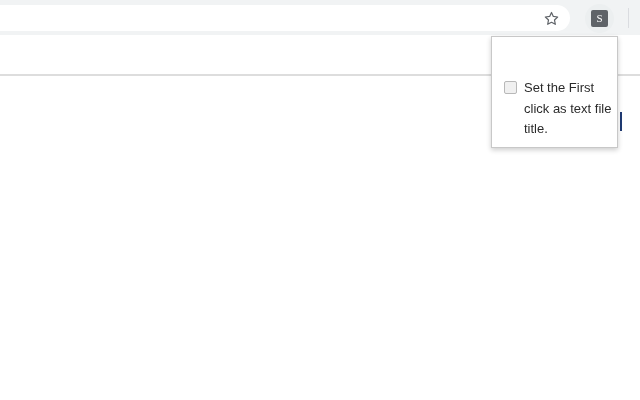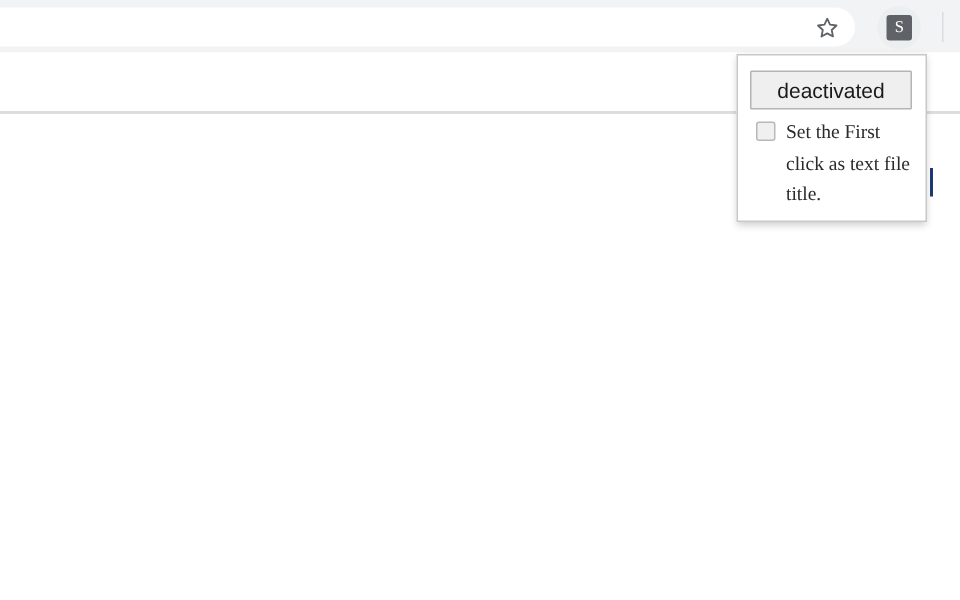--- a/index.html
+++ b/index.html
@@ -160,21 +160,21 @@
     background: #f0f0f0;
     border: 1px solid #b8b8b8;
     border-radius: 2px;
     padding: 0;
   }
 
   #popup-option-label {
     color: #2b2b2b;
     font-size: 13px;
     line-height: 20.5px;
-    font-family: Liberation Serif, serif;
+    font-family: Liberation Sans, sans-serif;
     display: block;
     margin-left: 24px;
   }
 </style>
 </head>
 <body>
 
 <div id="browser-toolbar">
 
   <div id="omnibox" title=""></div>
@@ -194,20 +194,19 @@
   <div id="toolbar-separator"></div>
 </div>
 
 <div id="page-content">
   <div id="page-divider"></div>
   <div id="page-blue-accent"></div>
 </div>
 
 <div id="extension-popup">
 
-  <button id="popup-toggle-button">deactivated</button>
 
   <div id="popup-option-row">
     <button id="popup-checkbox"></button>
     <span id="popup-option-label">Set the First click as text file title.</span>
   </div>
 
 </div>
 
 </body></html>

